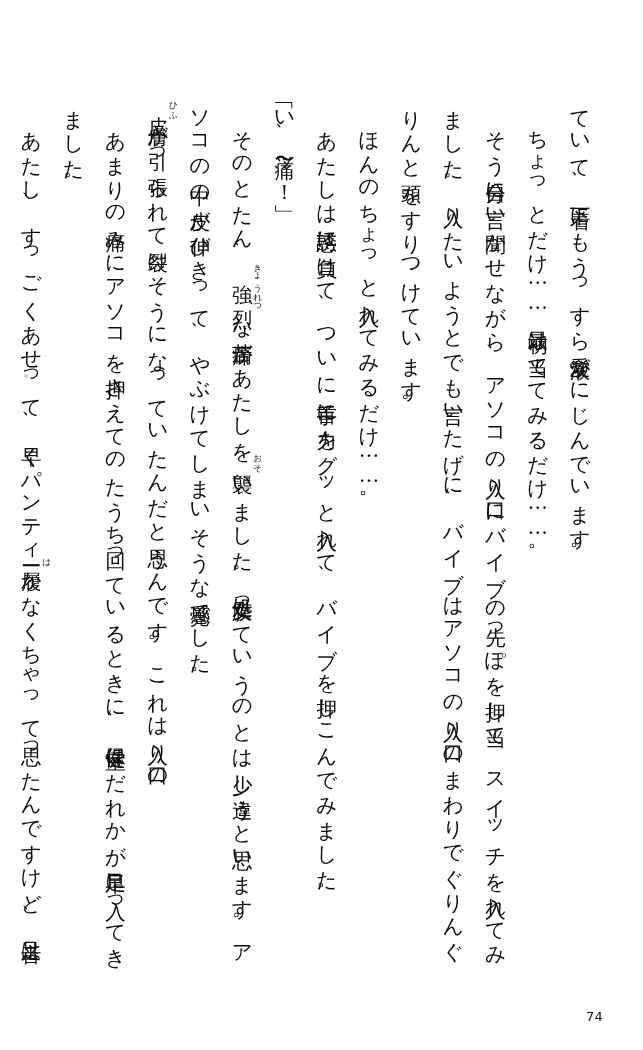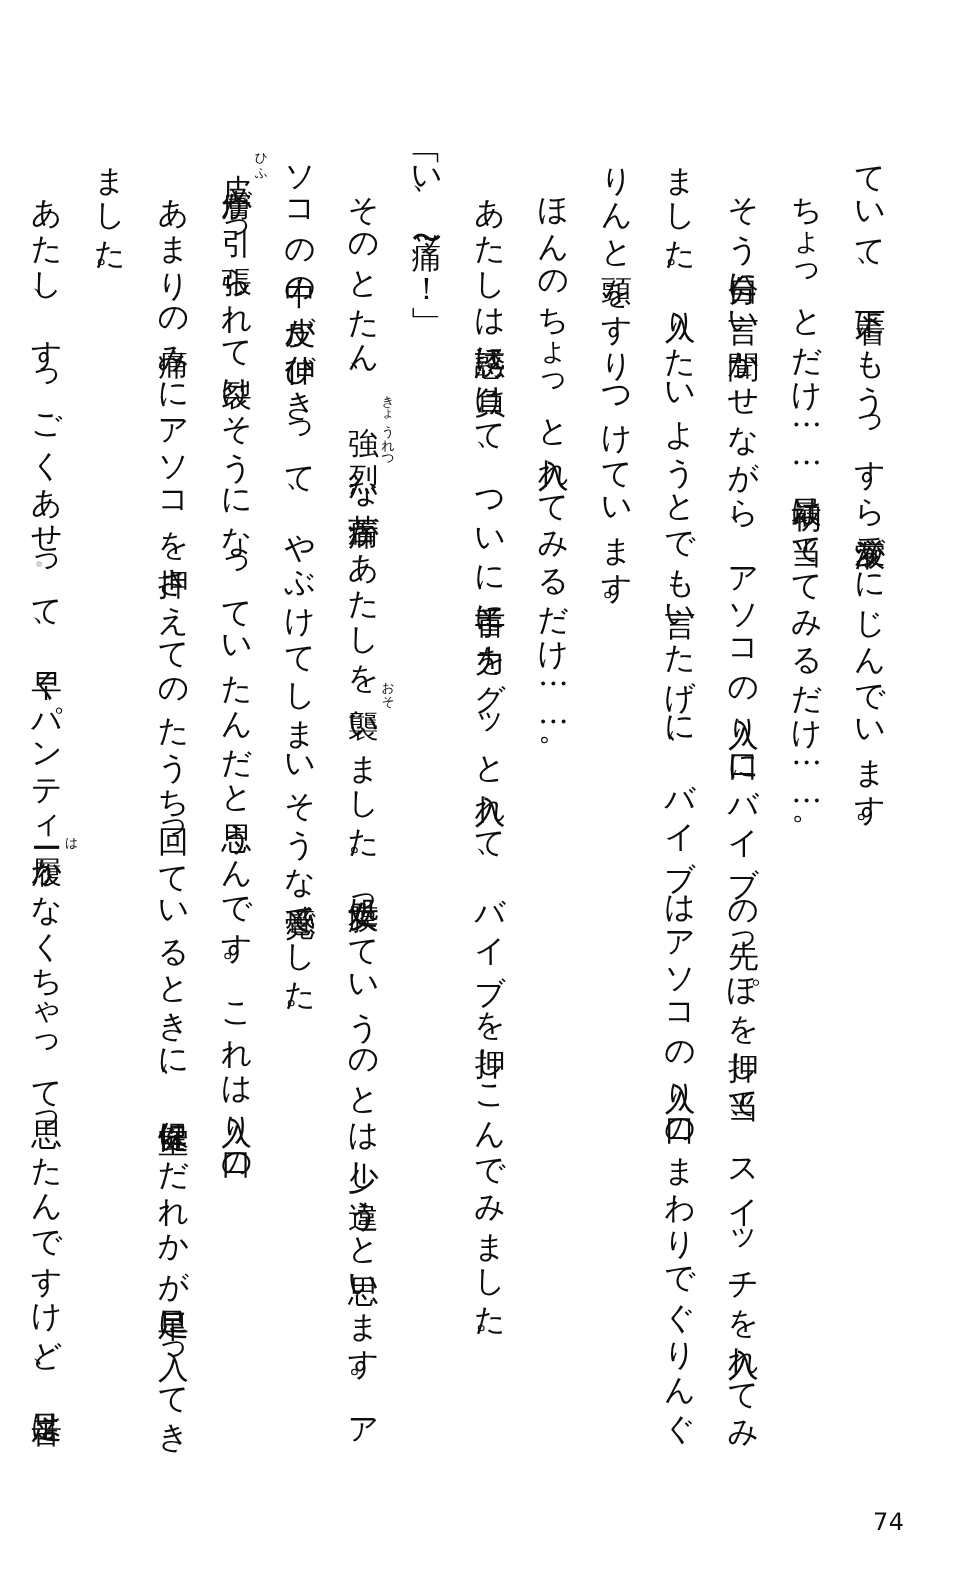--- a/index.html
+++ b/index.html
@@ -49,21 +49,21 @@
   ruby rt {
     font-size: 0.42em;
     letter-spacing: 0;
     line-height: 1;
     font-weight: normal;
   }
   .page-number {
     position: absolute;
     right: 40px;
     bottom: 26px;
-    font-size: 16px;
+    font-size: 13px;
     font-family: "DejaVu Sans", "Liberation Sans", sans-serif;
     color: #111111;
     letter-spacing: 0.02em;
   }
   
   .speck {
     position: absolute;
     left: 24px;
     top: 374px;
     width: 4px;

